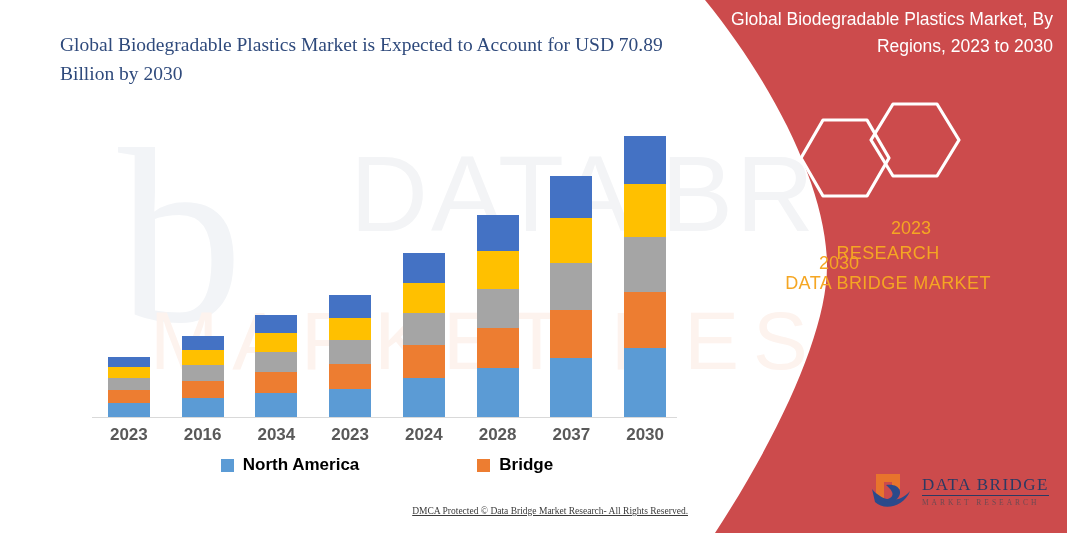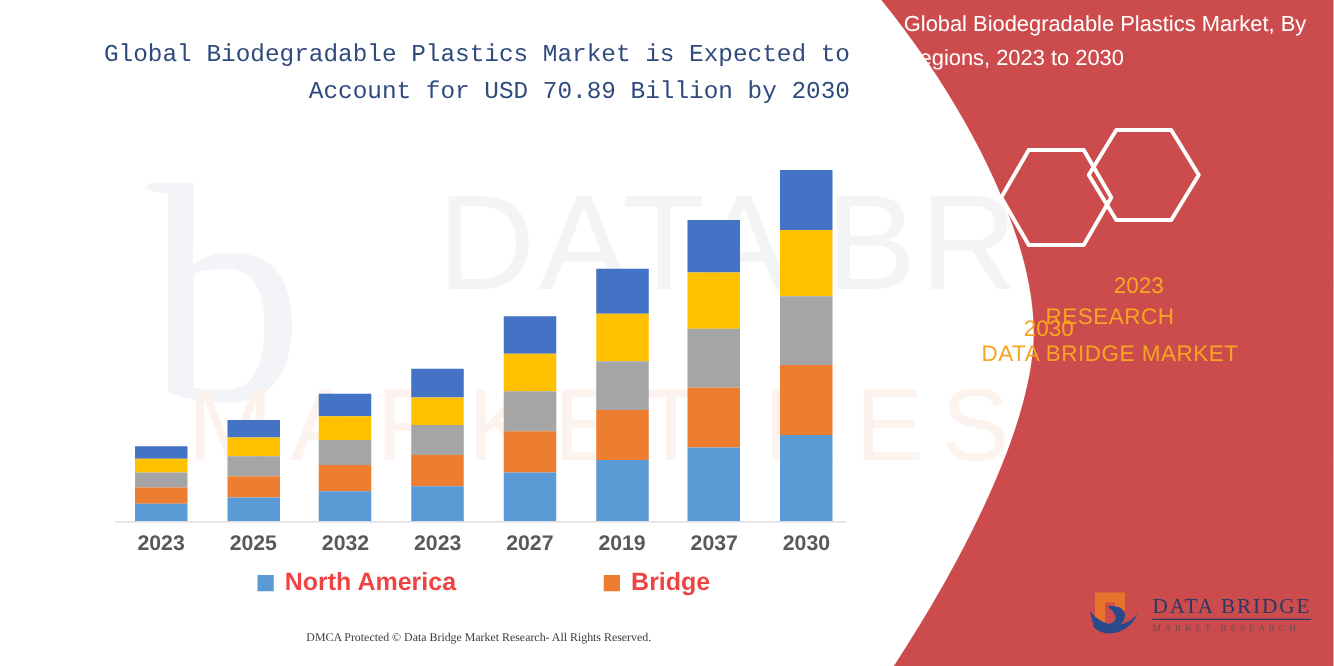--- a/index.html
+++ b/index.html
@@ -6,42 +6,42 @@
   body{width:1067px;height:533px;background:#ffffff;font-family:"Liberation Sans",sans-serif;overflow:hidden;}
   #root{position:relative;width:1067px;height:533px;background:#fff;}
 
   
   .wm-wrap{position:absolute;inset:0;overflow:hidden;pointer-events:none;}
   .wm-b{position:absolute;left:118px;top:112px;font-size:250px;line-height:250px;color:#f2f4f7;font-weight:400;font-family:"Liberation Serif",serif;}
   .wm-line1{position:absolute;left:350px;top:140px;font-size:108px;line-height:108px;letter-spacing:3px;color:#f3f4f6;font-family:"Liberation Sans",sans-serif;white-space:nowrap;}
   .wm-line2{position:absolute;left:150px;top:300px;font-size:82px;line-height:82px;letter-spacing:14px;color:#fdf3ee;font-family:"Liberation Sans",sans-serif;white-space:nowrap;}
 
   
-  .title{position:absolute;left:60px;top:30px;width:620px;text-align:right;color:#2f4a7c;font-size:19.5px;line-height:29px;font-family:Liberation Mono, monospace;}
+  .title{position:absolute;left:60px;top:30px;width:620px;text-align:left;color:#2f4a7c;font-size:19.5px;line-height:29px;font-family:Liberation Serif, serif;}
   .axis-line{position:absolute;left:92px;top:417px;width:585px;height:1px;background:#d9d9d9;}
 
   .bars{position:absolute;left:92px;top:120px;width:590px;height:297px;display:flex;align-items:flex-end;}
   .bar-slot{flex:1 1 0;display:flex;justify-content:center;align-items:flex-end;height:100%;}
   .bar{width:42px;display:flex;flex-direction:column-reverse;}
   .seg{width:100%;}
 
   .xlabels{position:absolute;left:92px;top:425px;width:590px;display:flex;}
   .xlabel{flex:1 1 0;text-align:center;font-size:17px;font-weight:bold;color:#595959;font-family:"Liberation Sans",sans-serif;}
 
   .legend{position:absolute;left:92px;top:455px;width:590px;display:flex;justify-content:center;gap:118px;align-items:center;}
   .leg-item{display:flex;align-items:center;gap:9px;}
   .leg-swatch{width:13px;height:13px;display:block;}
-  .leg-text{font-size:20px;font-weight:bold;color:#ef4444;font-family:"Liberation Sans",sans-serif;}
-
-  .footer{position:absolute;left:78px;top:506px;width:610px;display:flex;justify-content:center;font-family:"Liberation Serif",serif;font-size:9.5px;color:#3a3a3a;}
+  .leg-text{font-size:17px;font-weight:bold;color:#000000;font-family:"Liberation Sans",sans-serif;}
+
+  .footer{position:absolute;left:78px;top:506px;width:610px;display:flex;justify-content:flex-end;font-family:"Liberation Serif",serif;font-size:9.5px;color:#3a3a3a;text-decoration:underline;}
 
   
   .red-panel{position:absolute;right:0;top:0;width:380px;height:533px;}
   .red-panel svg{display:block;}
-  .red-title{position:absolute;right:14px;top:6px;width:330px;text-align:left;color:#ffffff;font-size:17.5px;line-height:27px;font-family:"Liberation Sans",sans-serif;}
+  .red-title{position:absolute;right:14px;top:6px;width:330px;text-align:right;color:#ffffff;font-size:17.5px;line-height:27px;font-family:"Liberation Sans",sans-serif;}
   .hex-area{position:absolute;right:80px;top:96px;width:200px;height:120px;}
   .hex-label{position:absolute;font-size:18px;color:#F5A623;font-family:"Liberation Sans",sans-serif;}
   .hex-2030-label{left:32px;top:157px;}
   .hex-2023-label{left:104px;top:122px;}
   .brand{position:absolute;right:34px;top:238px;width:290px;text-align:center;color:#F5A623;font-size:18px;line-height:30px;letter-spacing:0.4px;font-family:"Liberation Sans",sans-serif;}
 
   .logo{position:absolute;right:18px;bottom:22px;display:flex;align-items:center;gap:10px;}
   .logo-text{display:flex;flex-direction:column;line-height:1;}
   .logo-main{font-family:"Liberation Serif",serif;font-size:17px;letter-spacing:1.5px;color:#2b3a63;}
   .logo-rule{height:1px;background:#2b3a63;margin:2px 0 3px 0;}
@@ -130,25 +130,25 @@
           <div class="seg" style="height: 55.9701px; background: rgb(237, 125, 49);"></div>
           <div class="seg" style="height: 54.9395px; background: rgb(165, 165, 165);"></div>
           <div class="seg" style="height: 52.9575px; background: rgb(255, 192, 0);"></div>
           <div class="seg" style="height: 48.2009px; background: rgb(68, 114, 196);"></div>
         </div>
       </div>
     </div>
   <div class="axis-line"></div>
   <div class="xlabels" id="xlabels">
       <div class="xlabel">2023</div>
-      <div class="xlabel">2025</div>
-      <div class="xlabel">2032</div>
+      <div class="xlabel">2016</div>
+      <div class="xlabel">2034</div>
       <div class="xlabel">2023</div>
-      <div class="xlabel">2027</div>
-      <div class="xlabel">2019</div>
+      <div class="xlabel">2024</div>
+      <div class="xlabel">2028</div>
       <div class="xlabel">2037</div>
       <div class="xlabel">2030</div>
     </div>
   <div class="legend" id="legend">
       <div class="leg-item">
         <span class="leg-swatch" style="background: rgb(91, 155, 213);"></span>
         <span class="leg-text">North America</span>
       </div>
       <div class="leg-item">
         <span class="leg-swatch" style="background: rgb(237, 125, 49);"></span>

